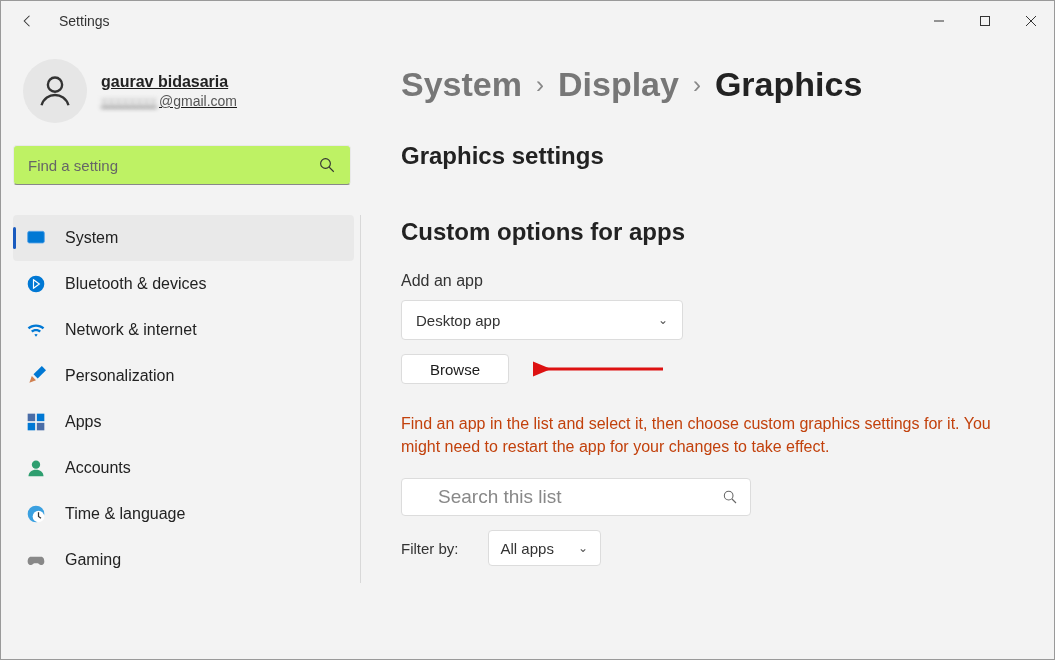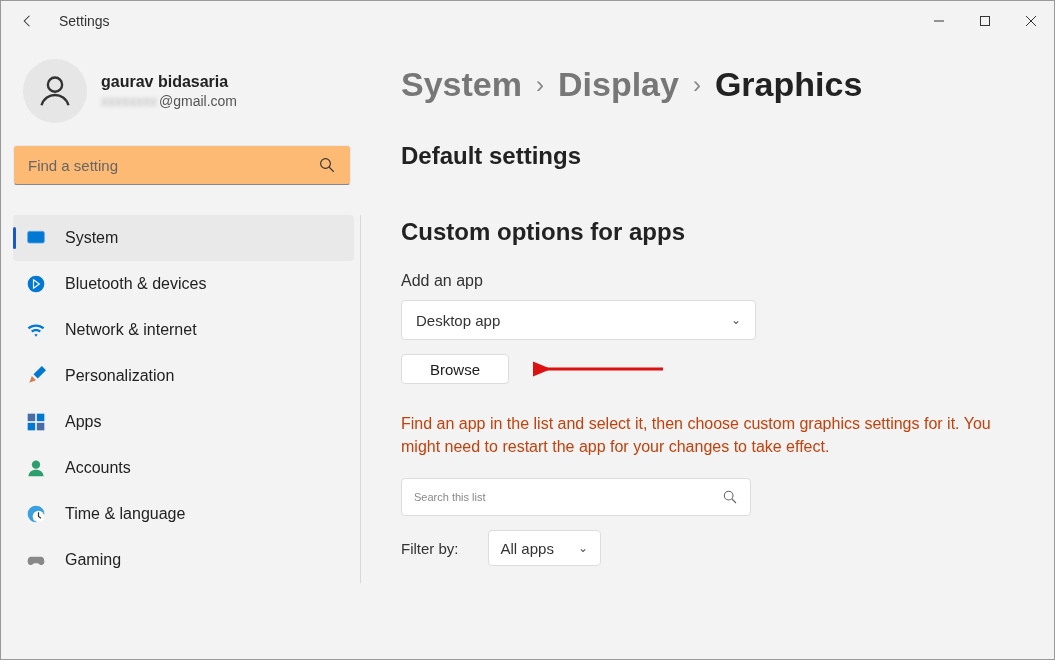--- a/index.html
+++ b/index.html
@@ -49,33 +49,34 @@
     width: 360px;
     padding: 10px 0 0 12px;
     display:flex;
     flex-direction:column;
   }
   .profile {
     display: flex;
     align-items: center;
     gap: 14px;
     padding: 8px 10px 22px 10px;
+    text-decoration: underline;
   }
   .avatar {
     width: 64px; height: 64px;
     border-radius: 50%;
     background: #e6e6e6;
     display:flex; align-items:center; justify-content:center;
   }
   .profile-text .name { font-size: 16px; font-weight:600; color:#222;}
   .profile-text .email { font-size: 14px; color:#555; margin-top:2px;}
   .email-prefix { color:#b8b8b8; filter: blur(2px); margin-right:2px;}
   .searchbox {
     margin: 0 10px 0 0;
-    background: #fdba74;
+    background: #bef264;
     border: 1px solid #e9e9e9;
     border-bottom: 1px solid #888;
     border-radius: 4px;
     height: 40px;
     display:flex;
     align-items:center;
     padding: 0 14px;
   }
   .searchbox input {
     flex:1;
@@ -143,21 +144,21 @@
     cursor:pointer;
     display:inline-block;
   }
   .subhead {
     font-size:16px;
     color:#333;
     margin-top: 26px;
   }
   .select {
     margin-top: 10px;
-    width: 355px;
+    width: 282px;
     height: 40px;
     background:#fff;
     border:1px solid #dcdcdc;
     border-radius:4px;
     display:flex;
     align-items:center;
     padding:0 14px;
     cursor:pointer;
     font-size:15px;
   }
@@ -192,21 +193,21 @@
     width: 350px;
     height: 38px;
     background:#fff;
     border:1px solid #dcdcdc;
     border-radius:4px;
     display:flex;
     align-items:center;
     padding:0 12px;
   }
   .searchlist input {
-    flex:1; border:none; outline:none; font-size:11px; background:transparent;
+    flex:1; border:none; outline:none; font-size:19px; background:transparent;margin-left:24px;
   }
   .searchlist input::placeholder { color:#888; }
   .filter-row {
     display:flex;
     align-items:center;
     gap: 29px;
     margin-top: 14px;
     font-size:15px;
     color:#333;
   }
@@ -364,21 +365,21 @@
 
   <div class="main">
     <div class="breadcrumb">
       <span class="crumb dim">System</span>
       <span class="crumb-sep">›</span>
       <span class="crumb dim">Display</span>
       <span class="crumb-sep">›</span>
       <span class="crumb final">Graphics</span>
     </div>
 
-    <h2 class="section">Default settings</h2>
+    <h2 class="section">Graphics settings</h2>
 
 
     <h2 class="section" style="margin-top:48px;">Custom options for apps</h2>
 
     <div class="subhead">Add an app</div>
 
     <div class="select">
       <span class="val">Desktop app</span>
       <span class="chev">⌄</span>
     </div>

